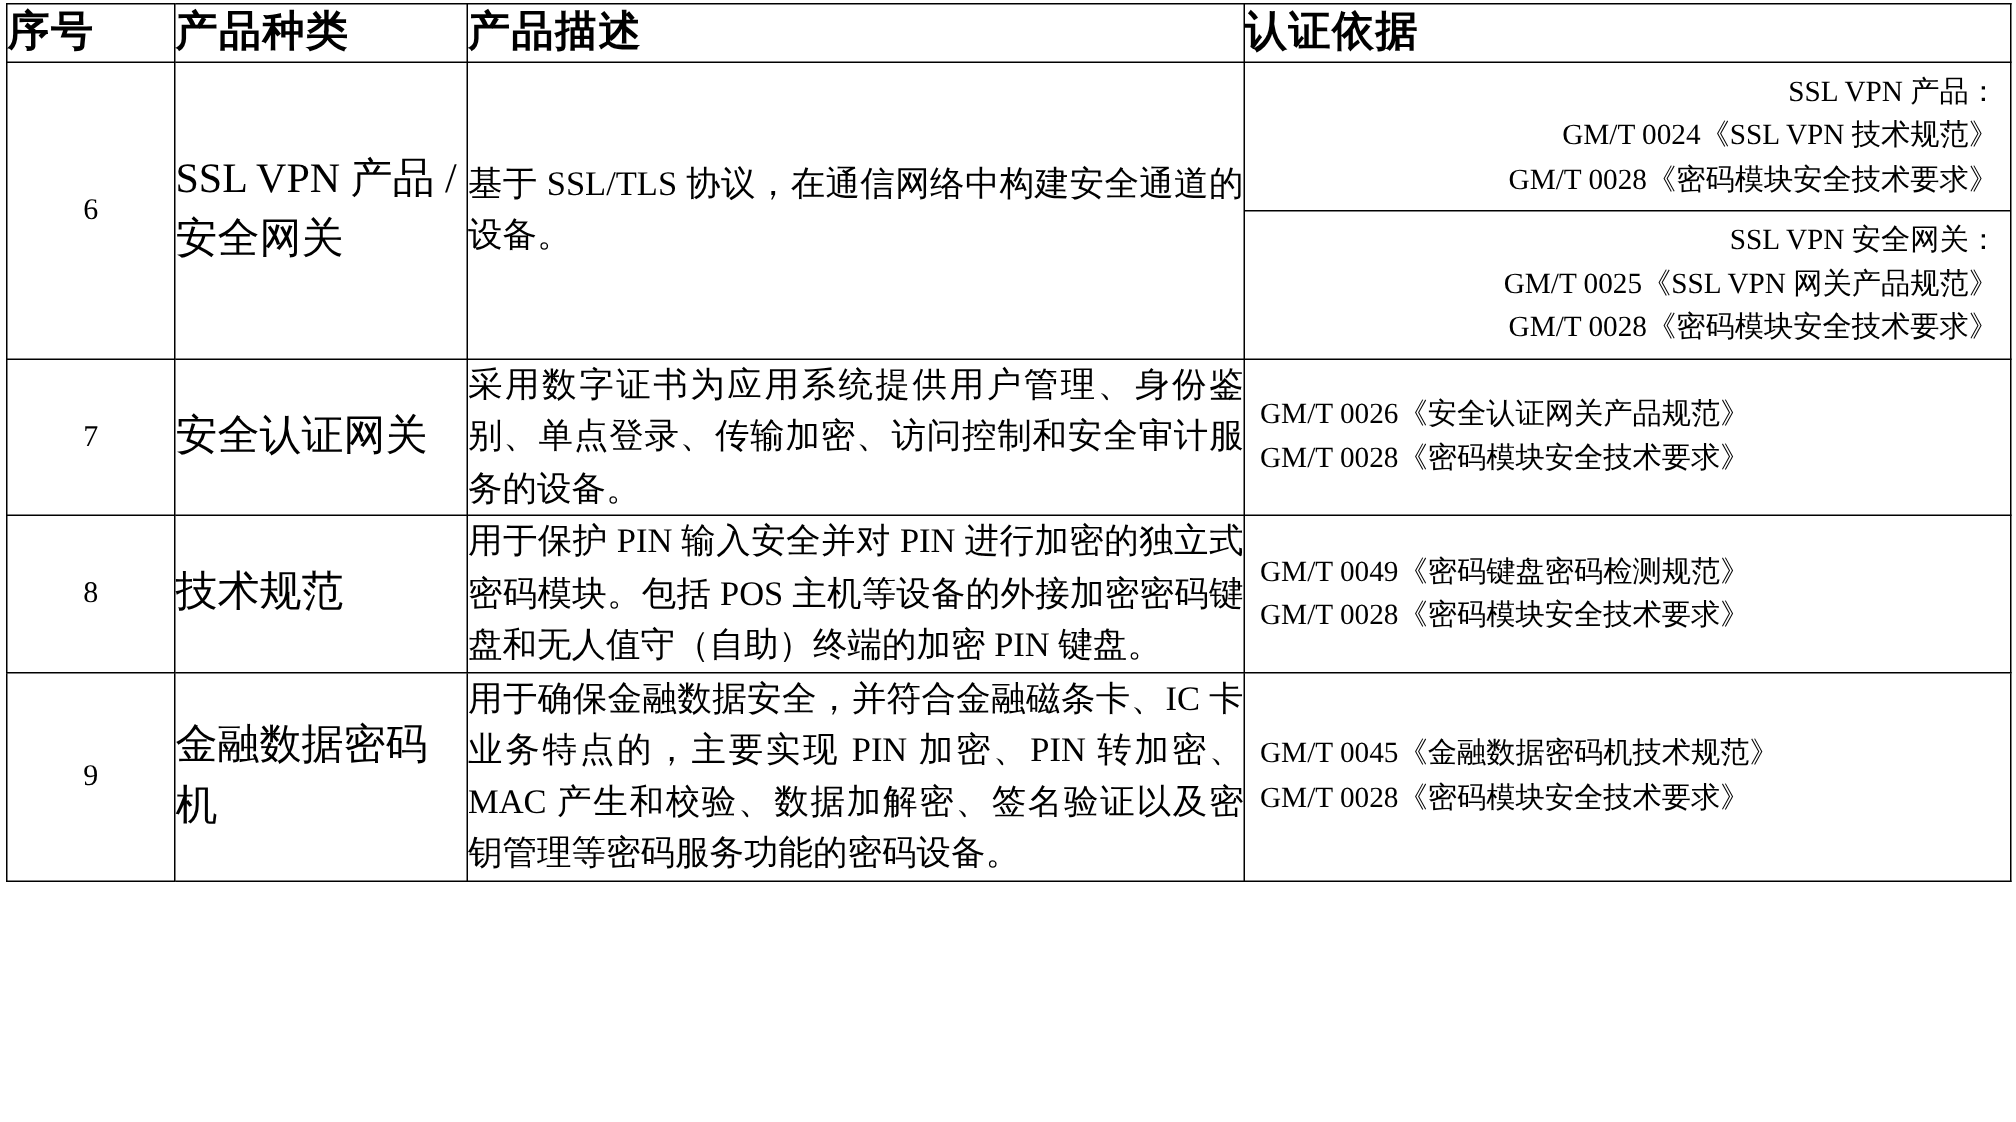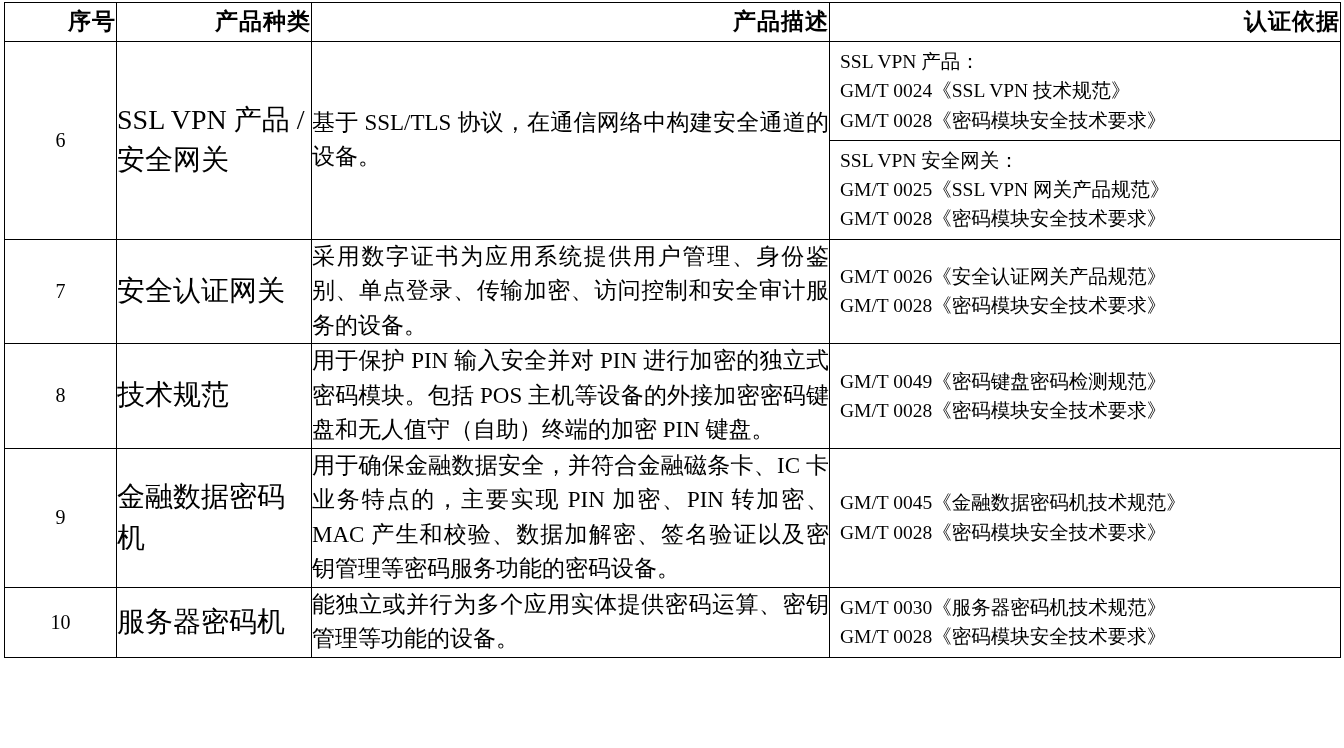--- a/index.html
+++ b/index.html
@@ -31,23 +31,23 @@
     border: 1.5px solid #000000;
     vertical-align: middle;
     padding: 0;
   }
   .col-no { width: 112px; }
   .col-type { width: 195px; }
   .col-desc { width: 518px; }
   .col-basis { width: 511px; }
 
   thead th {
-    text-align: right;
+    text-align: left;
     font-weight: bold;
-    font-size: 23px;
+    font-size: 28px;
     height: 38px;
     line-height: 38px;
     letter-spacing: 1px;
   }
   .cell-no {
     text-align: center;
     font-size: 20px;
   }
   .cell-type {
     font-size: 28px;
@@ -55,20 +55,21 @@
     line-height: 1.45;
   }
   .cell-desc {
     font-size: 23px;
     padding: 6px 10px 6px 10px;
     line-height: 1.5;
     text-align: justify;
   }
   .basis-stack {
     display: block;
+    text-align: right;
   }
   .basis-block {
     padding: 5px 8px 5px 10px;
     font-size: 19.5px;
     line-height: 1.5;
   }
   .basis-block + .basis-block {
     border-top: 1.5px solid #000000;
   }
   .basis-line {
@@ -148,27 +149,18 @@
       <tr>
         <td class="cell-no">9</td>
         <td class="cell-type">金融数据密码机</td>
         <td class="cell-desc">用于确保金融数据安全，并符合金融磁条卡、IC 卡业务特点的，主要实现 PIN 加密、PIN 转加密、MAC 产生和校验、数据加解密、签名验证以及密钥管理等密码服务功能的密码设备。</td>
         <td class="basis-cell plain">
           <span class="basis-line">GM/T 0045《金融数据密码机技术规范》</span>
           <span class="basis-line">GM/T 0028《密码模块安全技术要求》</span>
         </td>
       </tr>
 
-      <tr>
-        <td class="cell-no">10</td>
-        <td class="cell-type">服务器密码机</td>
-        <td class="cell-desc">能独立或并行为多个应用实体提供密码运算、密钥管理等功能的设备。</td>
-        <td class="basis-cell plain">
-          <span class="basis-line">GM/T 0030《服务器密码机技术规范》</span>
-          <span class="basis-line">GM/T 0028《密码模块安全技术要求》</span>
-        </td>
-      </tr>
 
 
 
     </tbody>
   </table>
 </div>
 
 </body></html>

